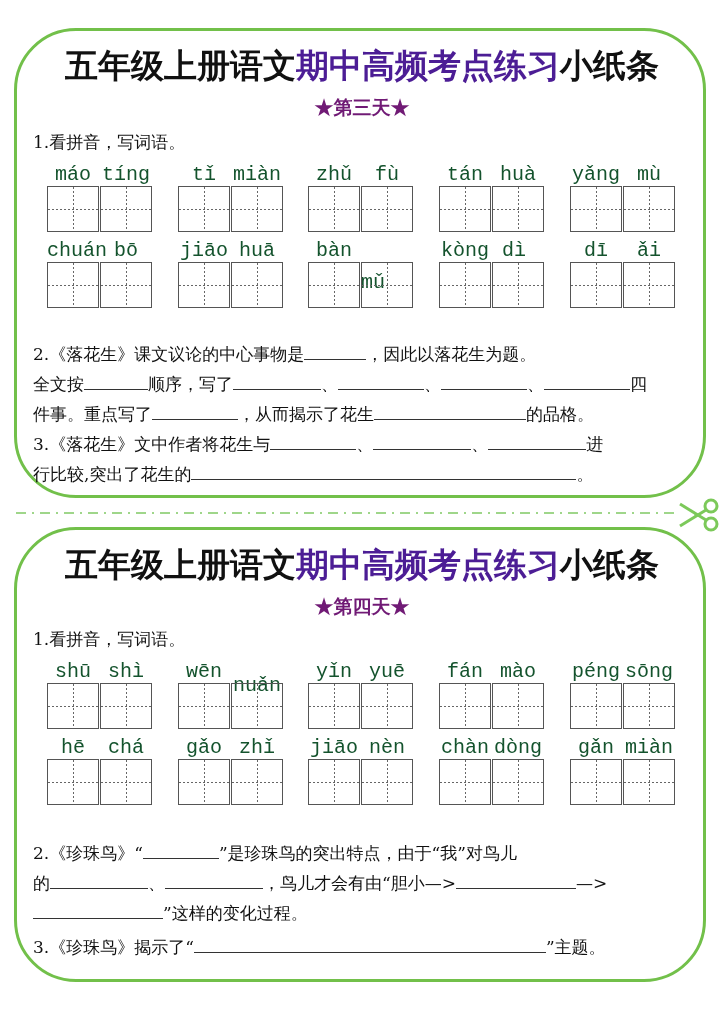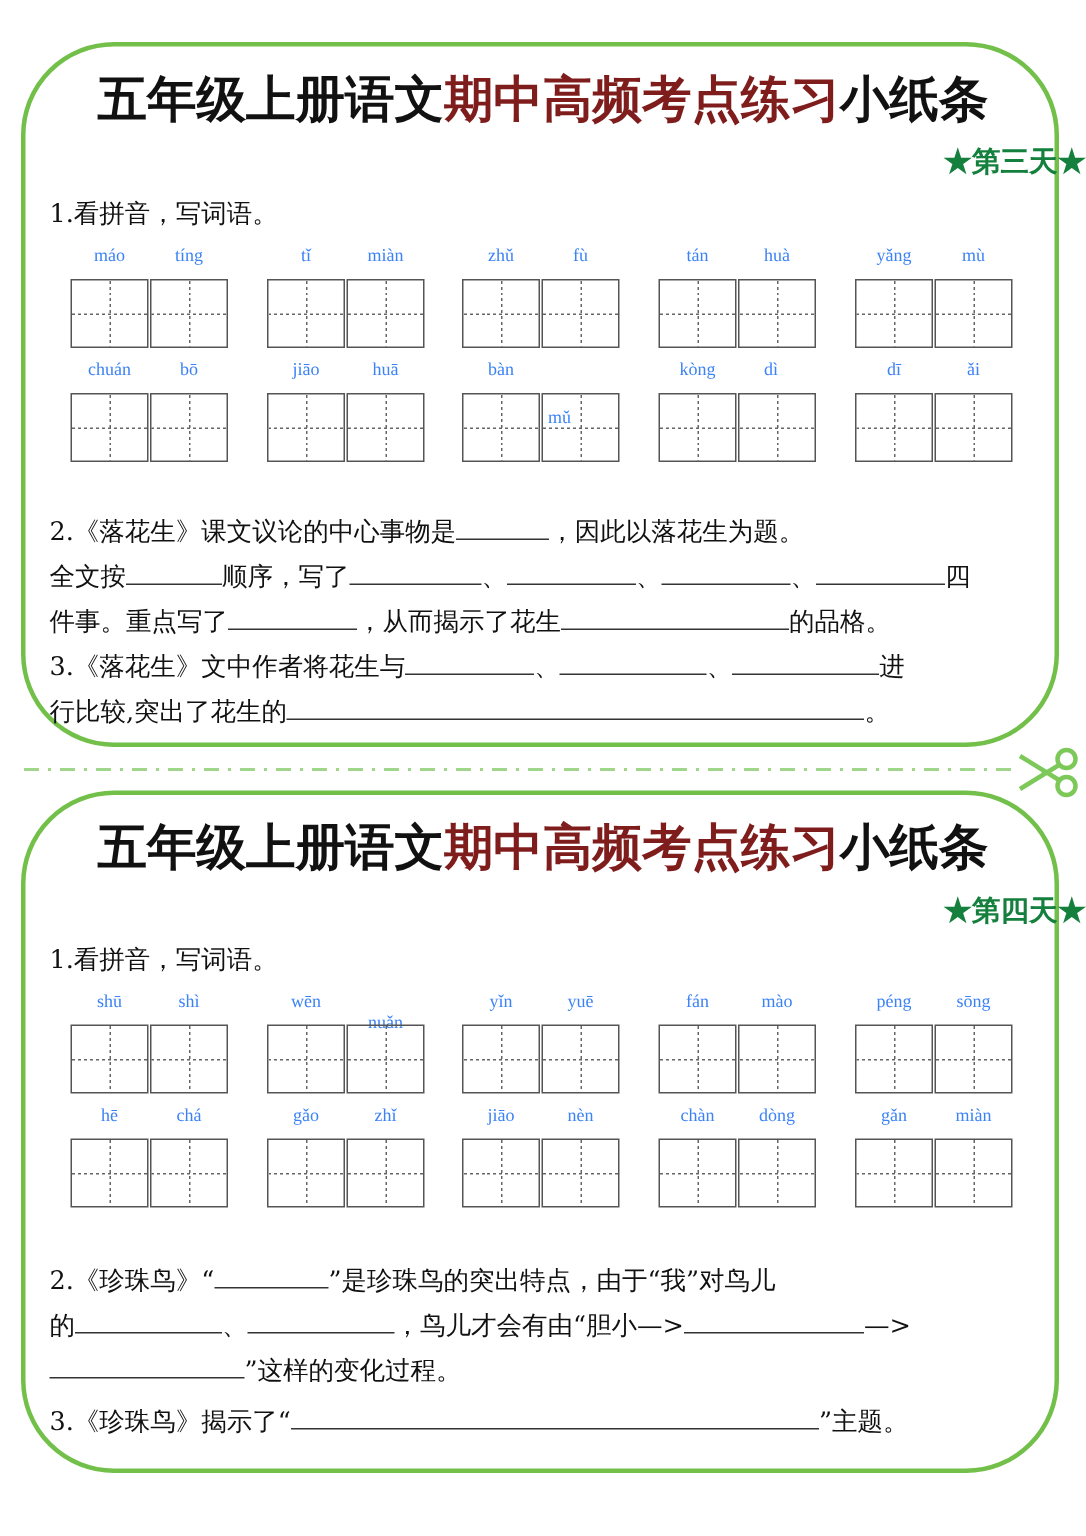--- a/index.html
+++ b/index.html
@@ -11,30 +11,30 @@
     position: absolute; left: 14px; width: 692px;
     border: 3px solid #72c04a; border-radius: 62px; box-sizing: border-box;
   }
   .card1 { top: 28px; height: 470px; }
   .card2 { top: 527px; height: 455px; }
   .title {
     position: absolute; left: 0; width: 100%; text-align: center;
     font-family: "DejaVu Sans", "Liberation Sans", sans-serif; font-weight: bold;
     font-size: 33px; letter-spacing: 0px; white-space: nowrap;
   }
-  .title .green { color: #7f1d1d; }
+  .title .green { color: #4c1d95; }
   .title .black { color: #111; }
   .day {
-    position: absolute; left: 0; width: 100%; text-align: right;
-    color: #15803d; font-size: 19px; font-weight: bold;
+    position: absolute; left: 0; width: 100%; text-align: center;
+    color: #701a75; font-size: 19px; font-weight: bold;
   }
   .q1 { position: absolute; left: 33px; font-size: 17px; }
   .py {
-    position: absolute; font-family: Liberation Serif, serif;
-    font-size: 12px; color: #3b82f6; text-align: center; width: 52px; white-space: nowrap;
+    position: absolute; font-family: Liberation Mono, monospace;
+    font-size: 20px; color: #14532d; text-align: center; width: 52px; white-space: nowrap;
   }
   .box {
     position: absolute; width: 52px; height: 46px; box-sizing: border-box;
     border: 1.5px solid #555;
     background:
       linear-gradient(to right, transparent calc(50% - 0.5px), transparent calc(50% - 0.5px)),
       repeating-linear-gradient(to bottom, #666 0 2px, transparent 2px 4px) center / 1px 100% no-repeat,
       repeating-linear-gradient(to right, #666 0 2px, transparent 2px 4px) center / 100% 1px no-repeat;
   }
   .line {

